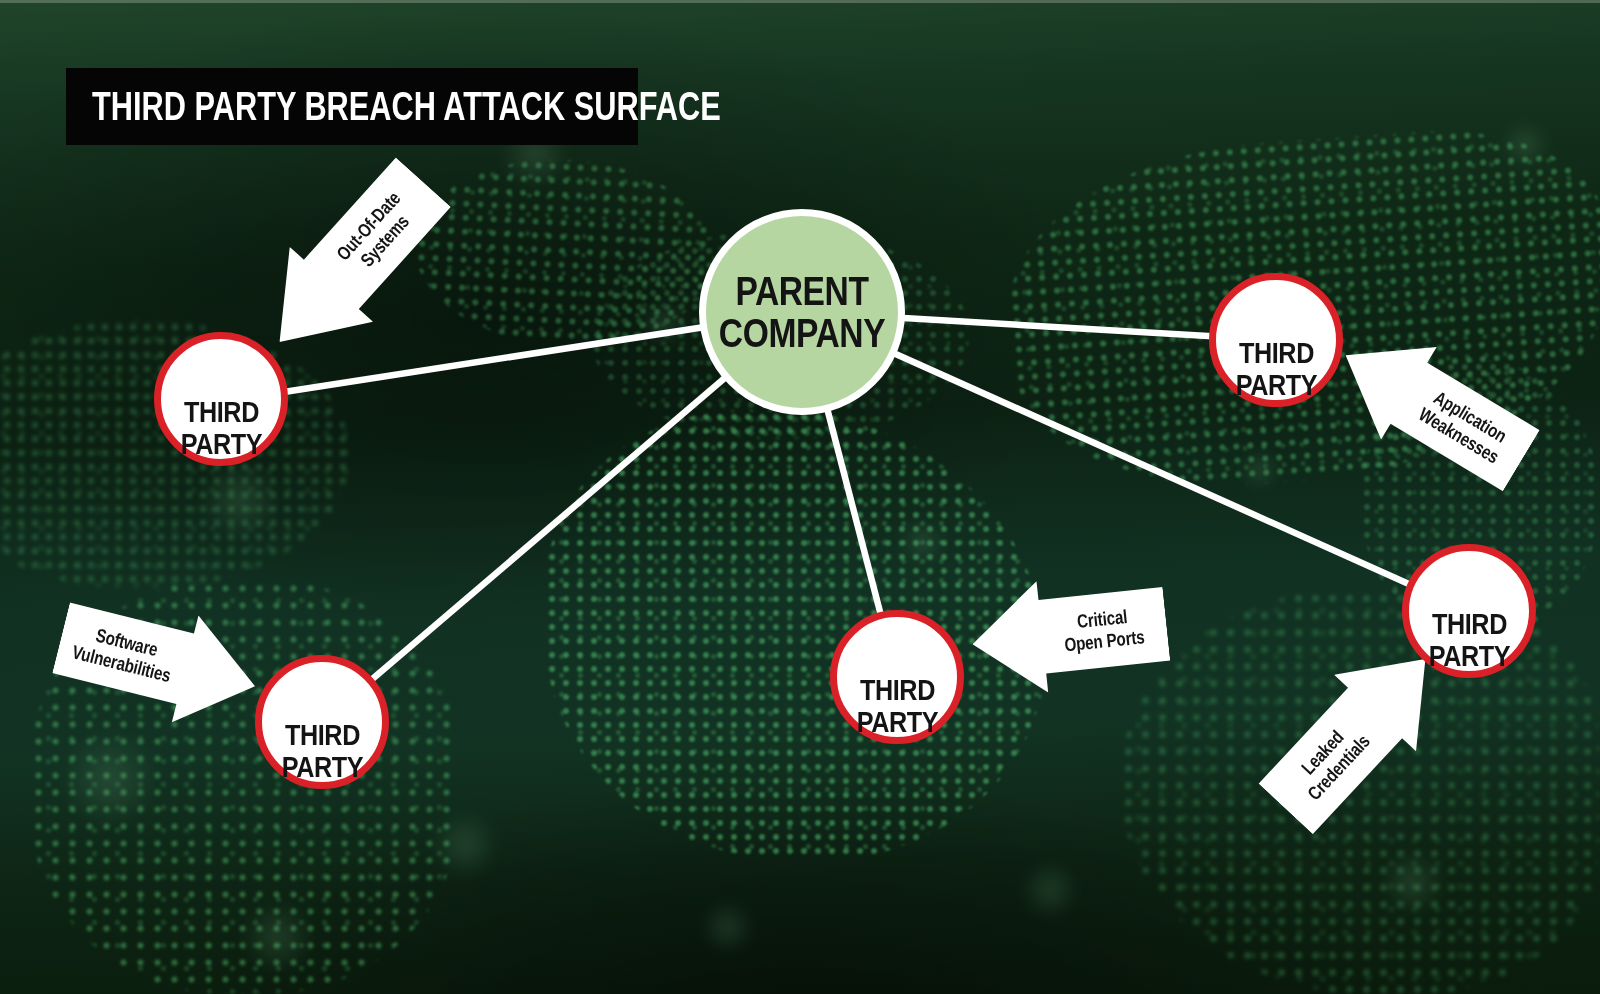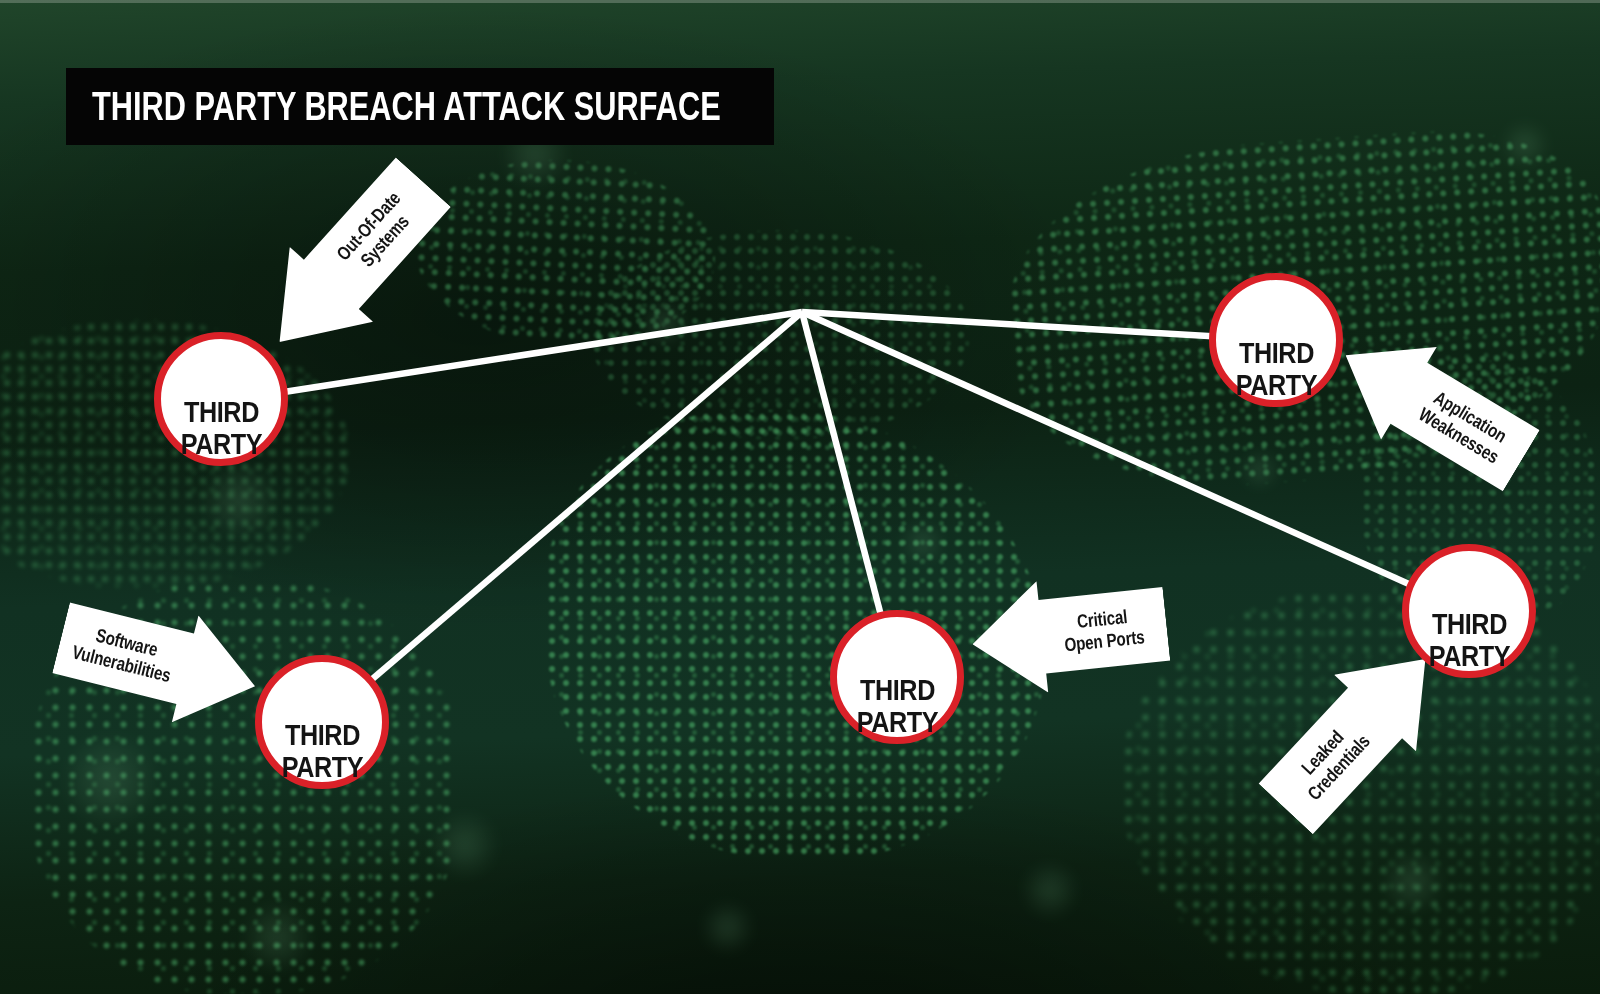--- a/index.html
+++ b/index.html
@@ -34,21 +34,21 @@
   .d-central{left:590px;top:230px;width:380px;height:210px;opacity:.3;border-radius:50%;}
   .d-rlower{left:1120px;top:590px;width:480px;height:404px;opacity:.45;border-radius:50% 40% 40% 55%;background-size:17px 17px,23px 23px;filter:blur(2px);}
   .d-rmid{left:1360px;top:360px;width:240px;height:280px;opacity:.35;border-radius:50%;}
   .bk{position:absolute;border-radius:50%;filter:blur(7px);opacity:.35;
       background:radial-gradient(circle, rgba(122,190,142,0.55), rgba(122,190,142,0) 70%);}
   
   .connectors{position:absolute;left:0;top:0;}
   .connectors line{stroke:#ffffff;stroke-width:6.5;}
   
   .title-bar{
-    position:absolute;left:66px;top:68px;width:708px;height:77px;
+    position:absolute;left:66px;top:68px;width:572px;height:77px;
     background:#050505;display:flex;align-items:center;padding-left:26px;box-sizing:border-box;
   }
   .title-text{
     color:#fff;font-size:41px;font-weight:bold;white-space:nowrap;
     display:inline-block;transform:scaleX(0.75);transform-origin:left center;letter-spacing:0;
   }
   
   .node{
     position:absolute;border-radius:50%;box-sizing:border-box;
     display:flex;align-items:center;justify-content:center;text-align:center;
@@ -155,20 +155,26 @@
     </div>
   </div>
   <div class="arrow right a-leakcred">
     <div class="arrow-shape"></div>
     <div class="arrow-label">
       <span>Leaked</span>
       <span>Credentials</span>
     </div>
   </div>
 
+  <div class="node parent-node">
+    <span class="label-stack">
+      <span>PARENT</span>
+      <span>COMPANY</span>
+    </span>
+  </div>
   <div class="node tp-node tp-top-left">
     <span class="label-stack">
       <span>THIRD</span>
       <span>PARTY</span>
     </span>
   </div>
   <div class="node tp-node tp-bottom-left">
     <span class="label-stack">
       <span>THIRD</span>
       <span>PARTY</span>

